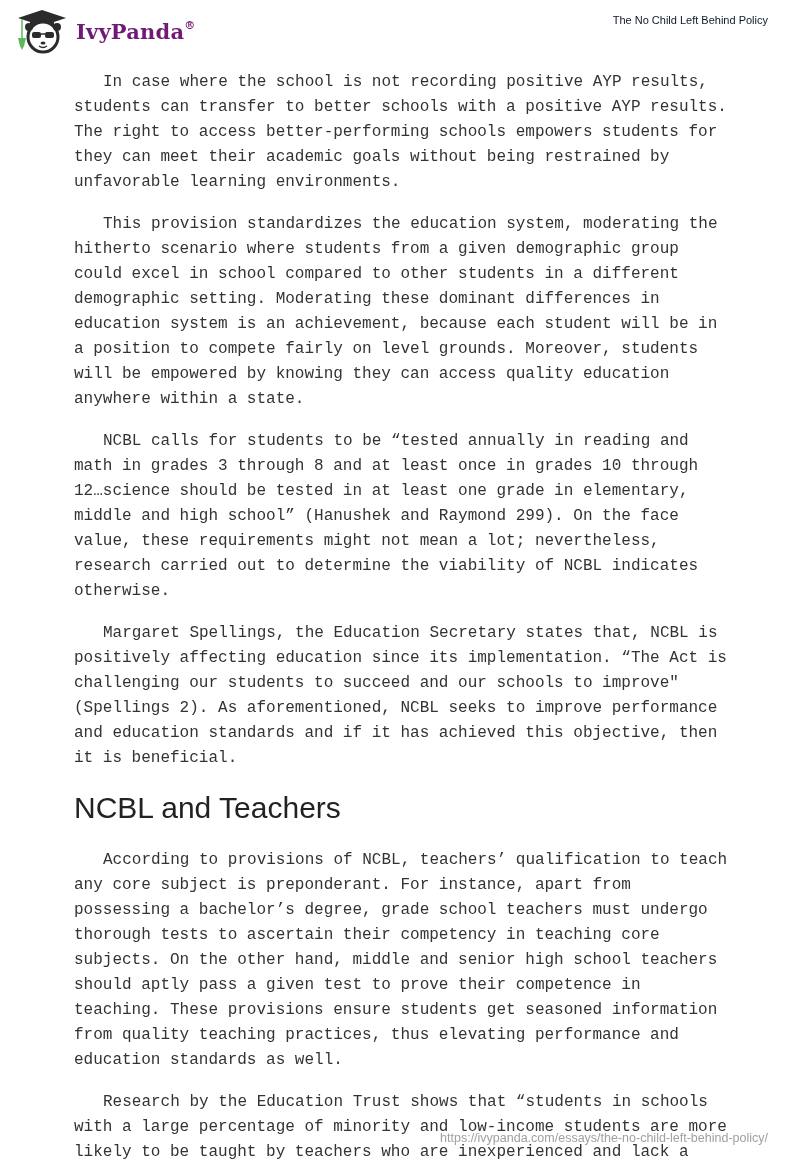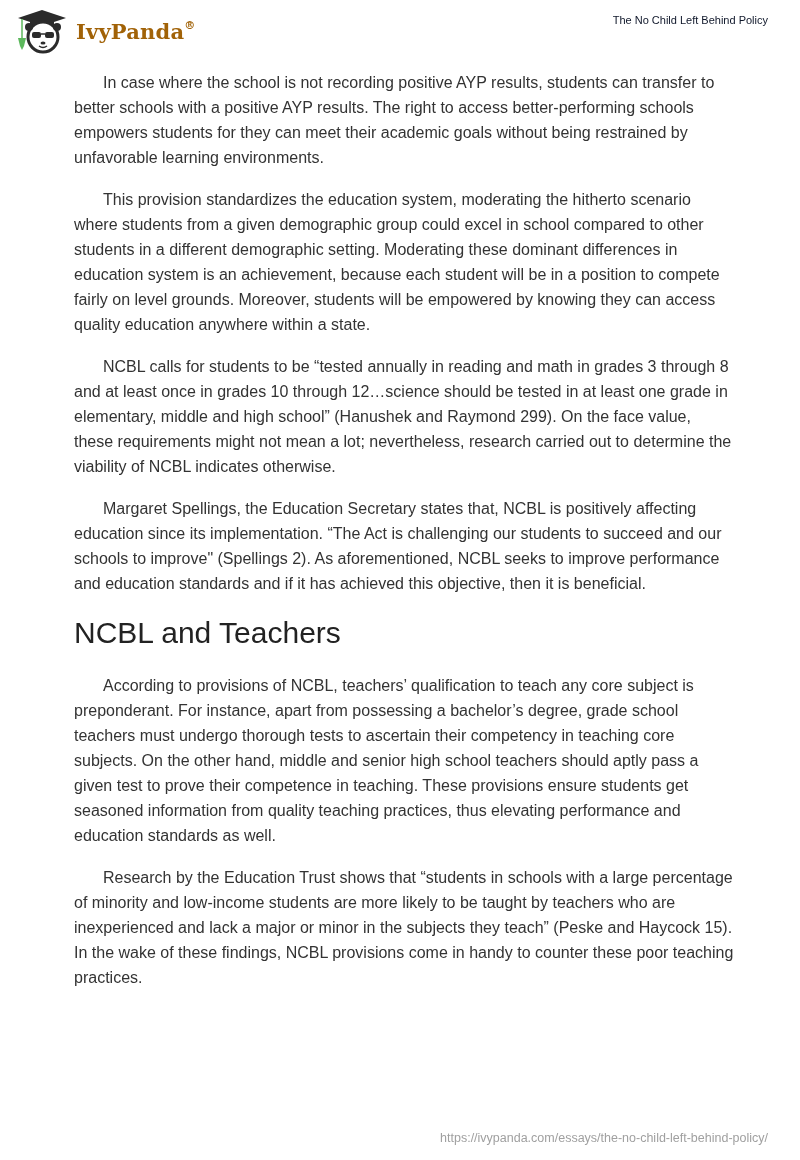--- a/index.html
+++ b/index.html
@@ -5,30 +5,31 @@
   html, body { margin: 0; padding: 0; background: #ffffff; }
   body {
     width: 800px; height: 1160px; position: relative; overflow: hidden;
     font-family: "Liberation Sans", sans-serif; color: #333333;
   }
   .header { position: absolute; left: 0; top: 0; width: 800px; height: 60px; }
   .logo { position: absolute; left: 14px; top: 8px; display: flex; align-items: center; }
   .logo svg { width: 56px; height: 46px; display: block; }
   .logo-text {
     font-family: "DejaVu Serif", "Liberation Serif", serif; font-weight: bold;
-    font-size: 21px; color: #a16207; margin-left: 6px; letter-spacing: 0.2px;
+    font-size: 21px; color: #701a75; margin-left: 6px; letter-spacing: 0.2px;
   }
   .logo-text sup { font-size: 11px; position: relative; top: -2px; }
   .doc-title {
     position: absolute; right: 32px; top: 14px; font-size: 11px; color: #0f172a;
   }
   .content { position: absolute; left: 74px; top: 70px; width: 660px; }
   p.para {
     margin: 0 0 17px 0; font-size: 16px; line-height: 25px; color: #333333;
     text-indent: 29px;
+    font-family: Liberation Mono, monospace;
   }
   h2.section {
     margin: 12px 0 20px 0; font-size: 30px; font-weight: normal; color: #222222;
     line-height: 40px;
   }
   .footer-url {
     position: absolute; right: 32px; top: 1131px; font-size: 12.5px; color: #a0a0a0;
   }
 </style>
 </head>

